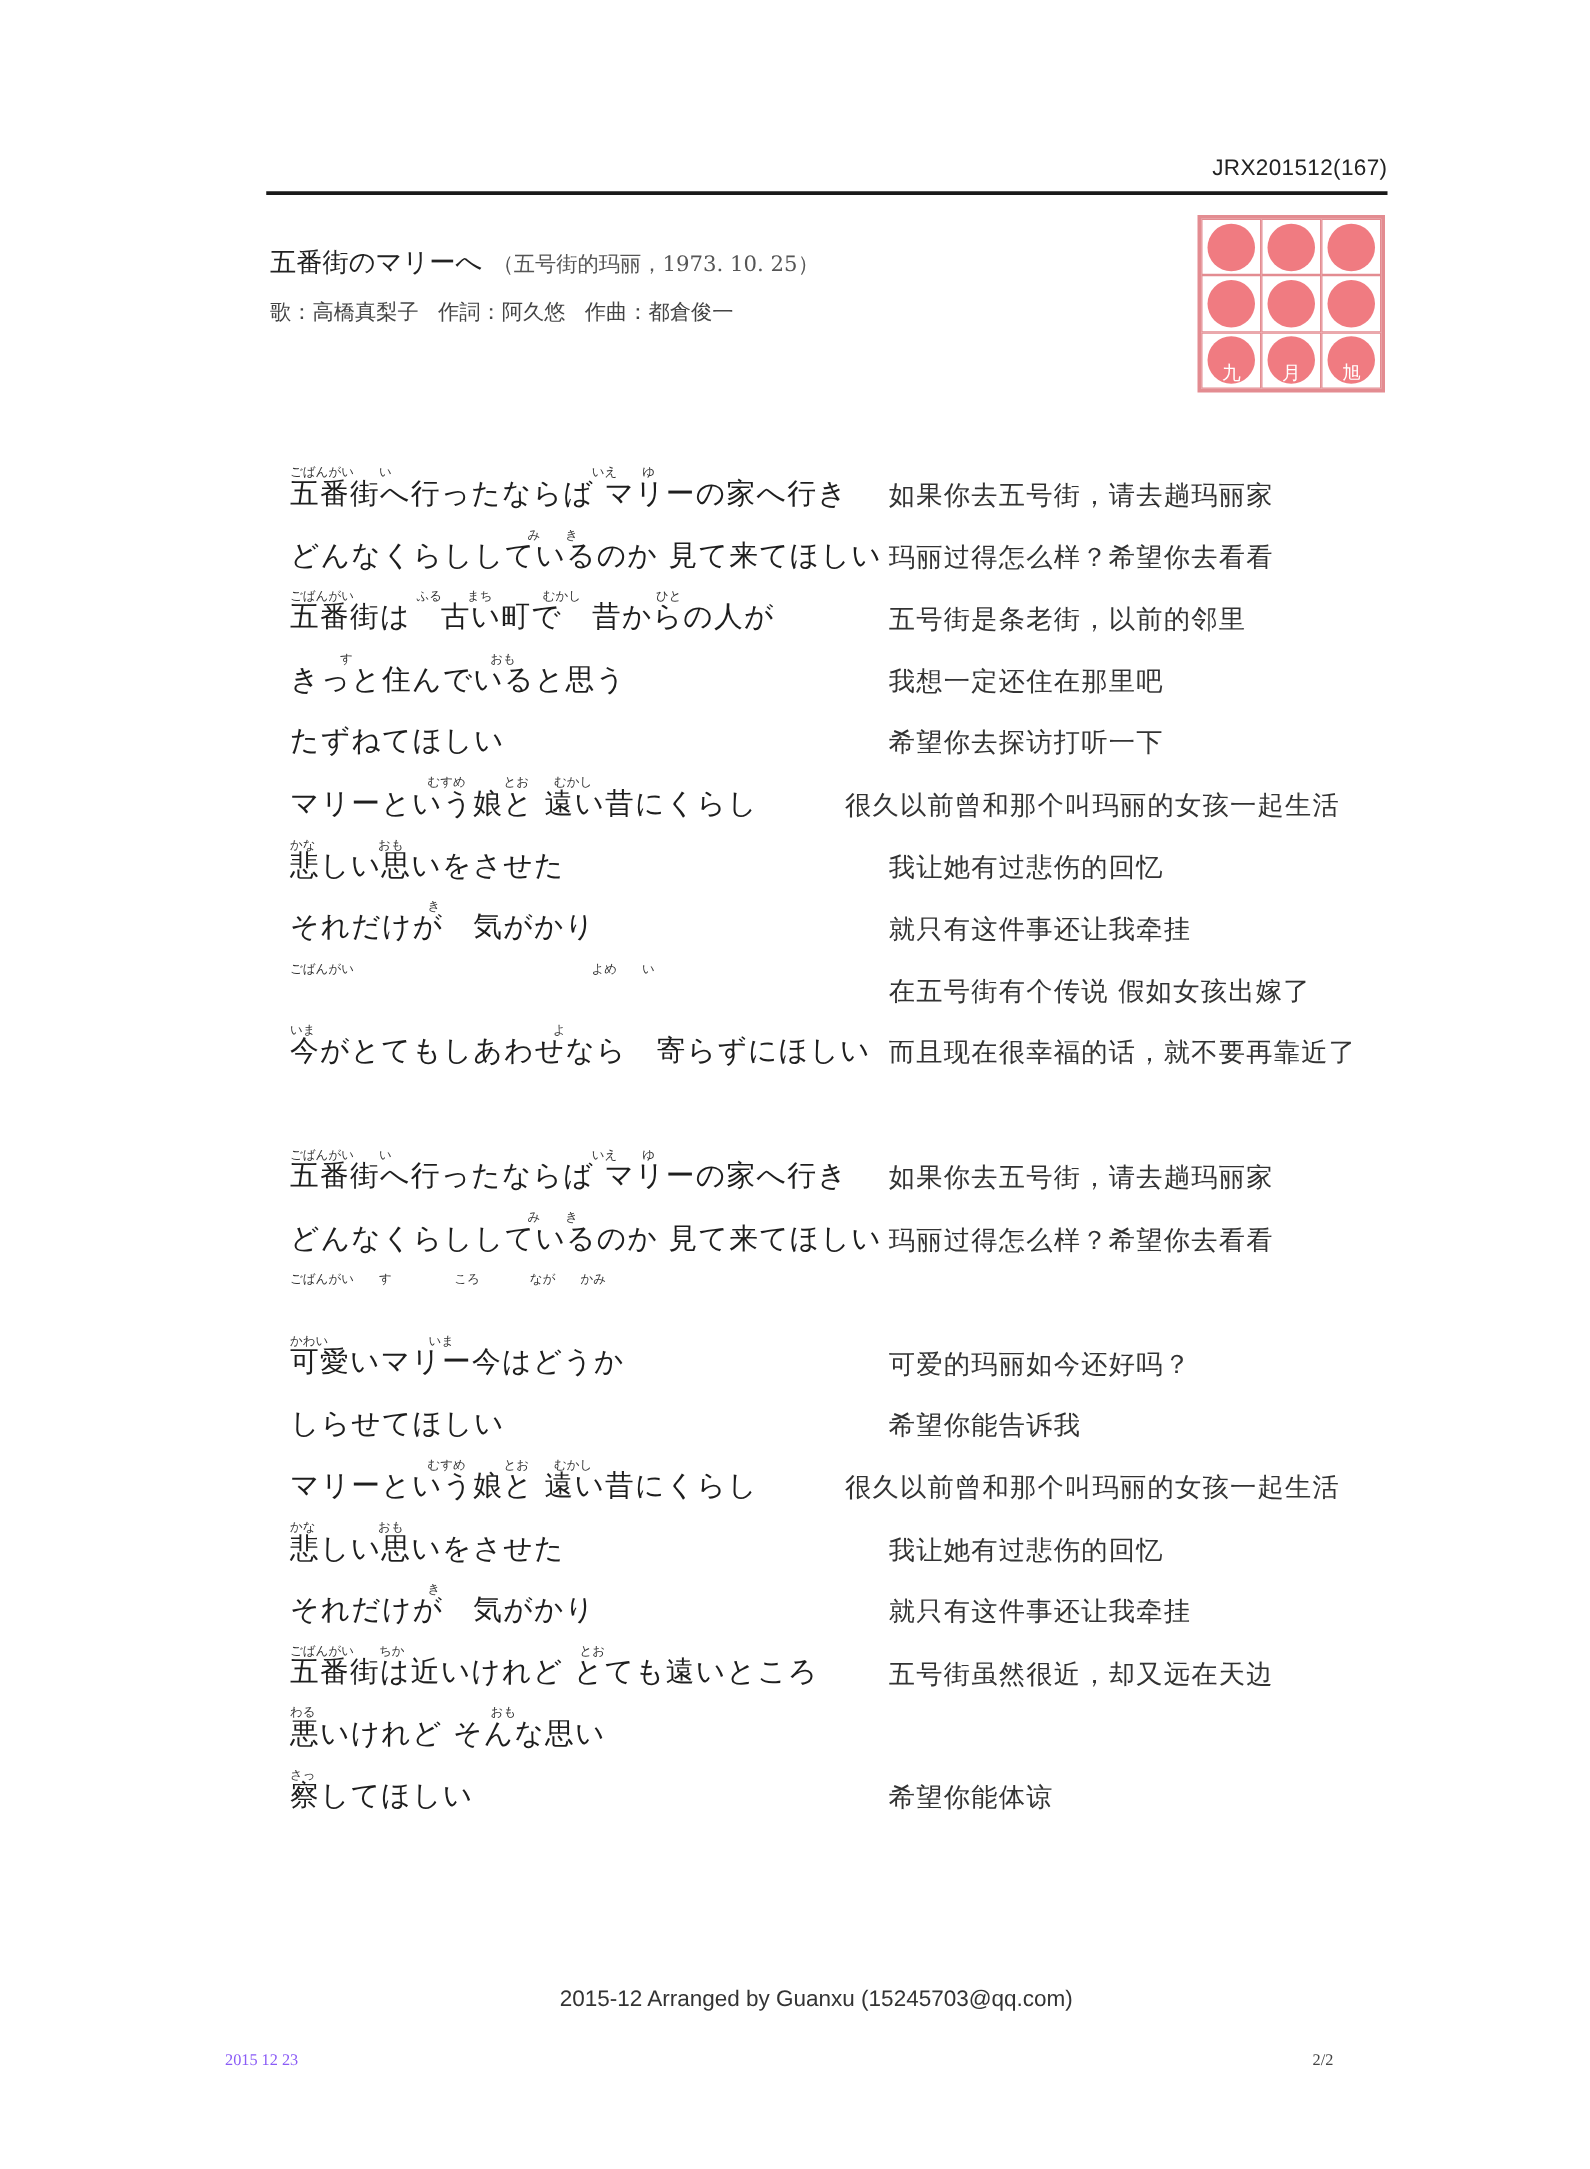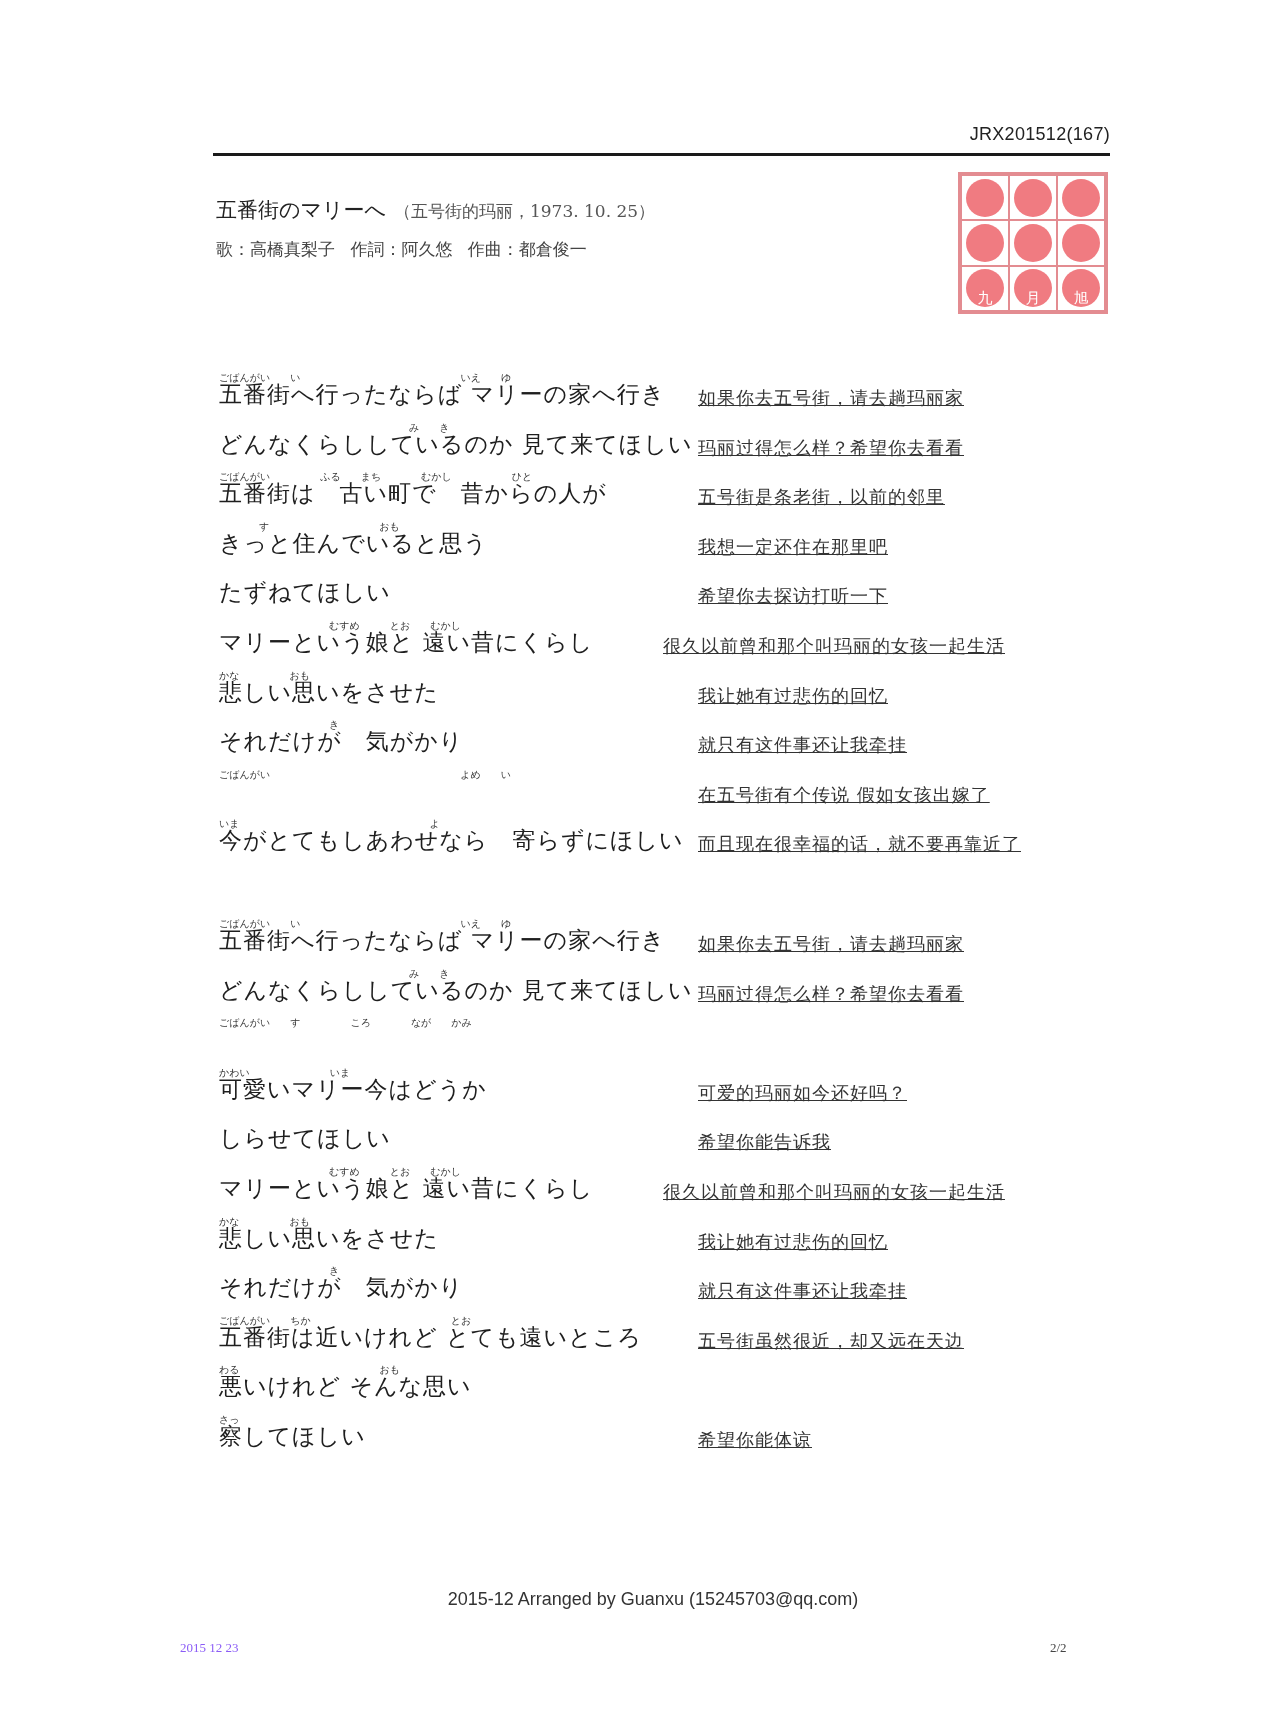--- a/index.html
+++ b/index.html
@@ -18,25 +18,25 @@
   .meta-line span { margin-right: 10px; }
 
   .seal { position: absolute; left: 958px; top: 172px; width: 150px; height: 142px;
           border: 3px solid #e38c91; box-sizing: border-box; display: grid;
           grid-template-columns: repeat(3, 1fr); grid-template-rows: repeat(3, 1fr); background: #fff; }
   .seal-cell { border: 1.5px solid #e38c91; position: relative; display: flex; align-items: center; justify-content: center; }
   .seal-dot { width: 38px; height: 38px; border-radius: 50%; background: #f07b81; display: flex; align-items: flex-end; justify-content: center; }
   .seal-char { color: #fff; font-size: 15px; line-height: 15px; margin-bottom: 1px; }
 
   .verse { position: absolute; left: 0; width: 1272px; }
-  .row { position: absolute; left: 3px; width: 1080px; height: 50px; text-align: center; }
+  .row { position: absolute; left: 16px; width: 1080px; height: 50px; text-align: center; }
   .jp { position: absolute; left: 216px; bottom: 12px; font-size: 23px; color: #1e1e1e; white-space: nowrap; letter-spacing: 1px; }
   .ruby-line { position: absolute; left: 216px; bottom: 37px; font-size: 10px; color: #333; white-space: nowrap; }
-  .cn { position: absolute; left: 695px; bottom: 12px; font-size: 18px; color: #333; white-space: nowrap;
-        font-family: "DejaVu Serif", "Liberation Serif", serif; letter-spacing: 1px; text-decoration: underline; }
+  .cn { position: absolute; left: 695px; bottom: 12px; font-size: 21px; color: #333; white-space: nowrap;
+        font-family: "DejaVu Serif", "Liberation Serif", serif; letter-spacing: 1px; }
   .cn.wide { left: 660px; }
 
   .footer-credit { position: absolute; left: 17px; width: 1272px; top: 1589px; text-align: center;
                    font-size: 18px; color: #333; font-family: "Liberation Sans", sans-serif; }
   .footer-date { position: absolute; left: 180px; top: 1640px; font-size: 13px; color: #8b5cf6; font-family: "Liberation Serif", serif; }
   .footer-page { position: absolute; left: 1050px; top: 1640px; font-size: 13px; color: #444; font-family: "Liberation Serif", serif; }
 </style>
 </head>
 <body>
 

